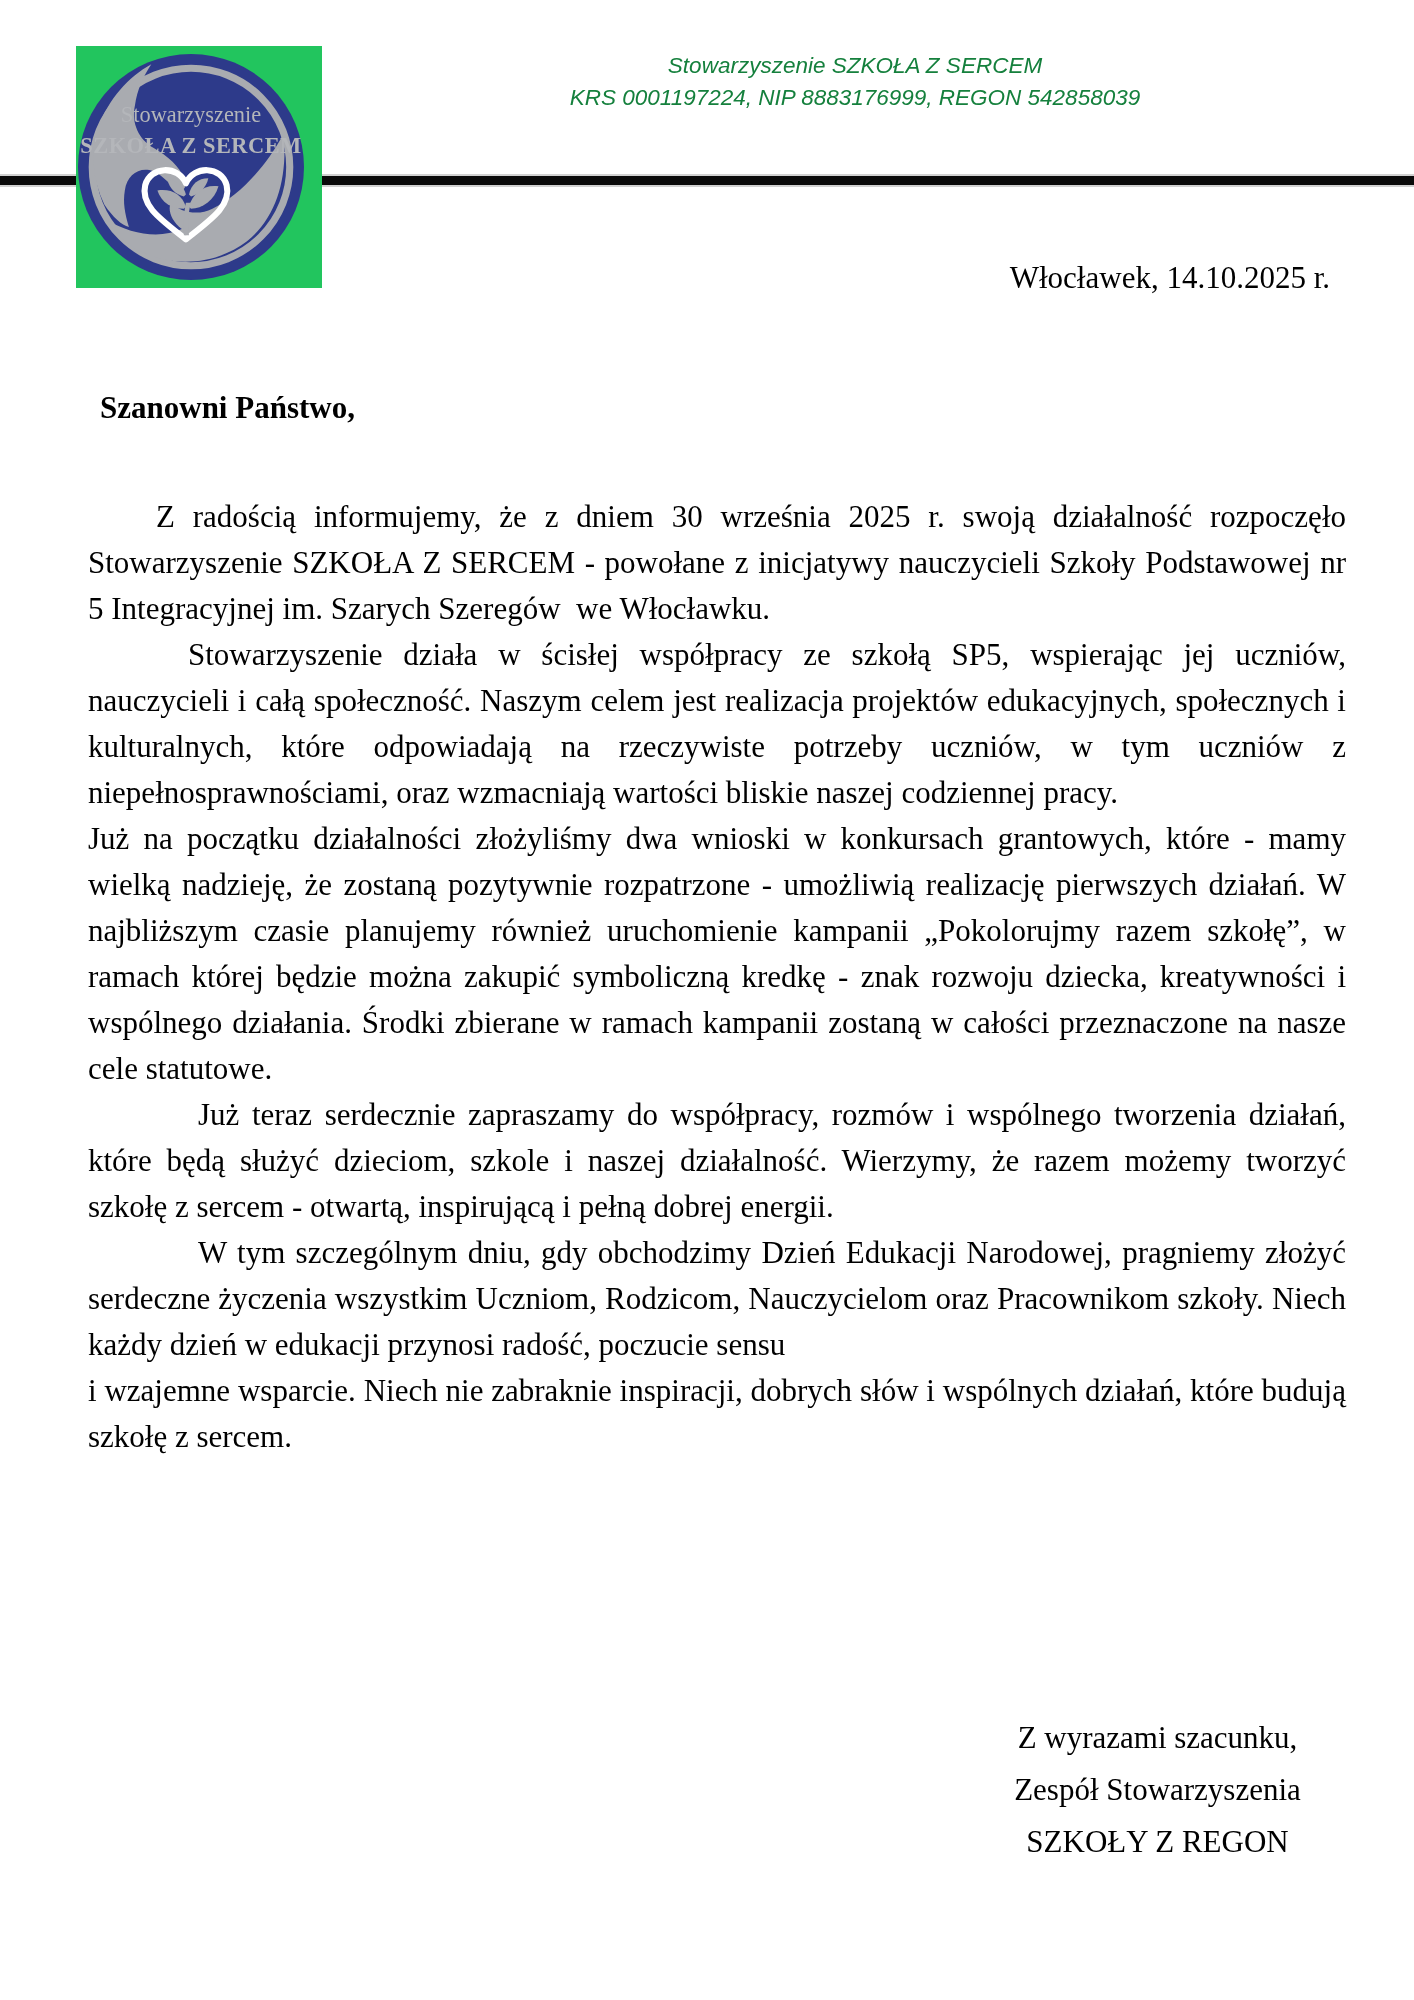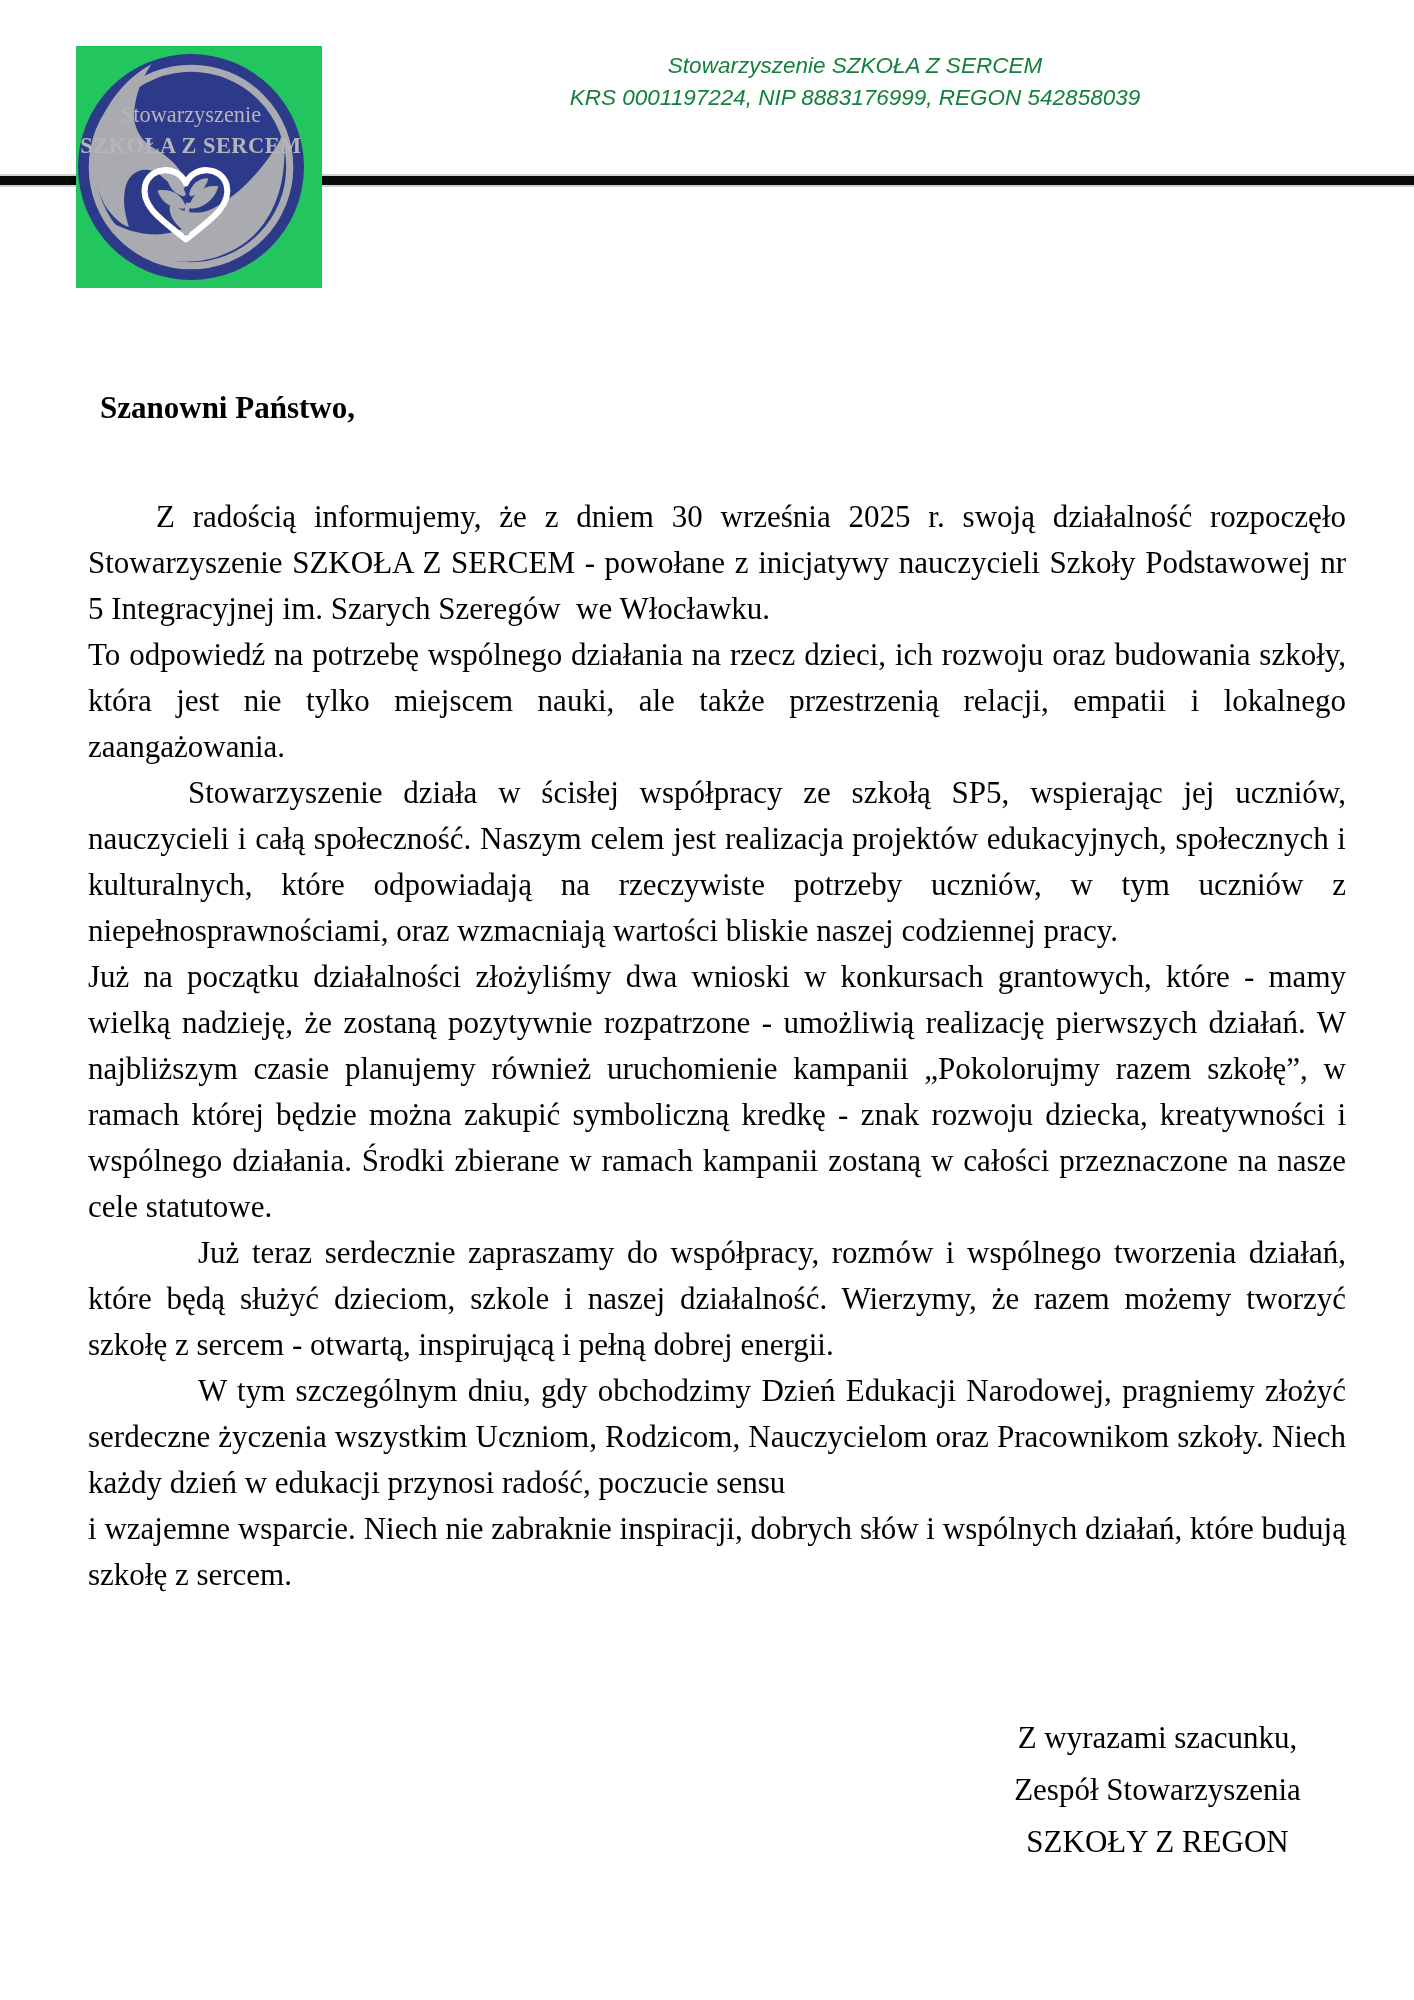--- a/index.html
+++ b/index.html
@@ -135,26 +135,26 @@
       <text x="111" y="67" text-anchor="middle" font-family="Liberation Serif, serif" font-size="22" fill="#b4b6ba">Stowarzyszenie</text>
       <text x="111" y="97" text-anchor="middle" font-family="Liberation Serif, serif" font-size="22" font-weight="bold" letter-spacing="0.5" fill="#b4b6ba">SZKOŁA Z SERCEM</text>
     </svg>
   </div>
 
   <div class="header-text">
     <div>Stowarzyszenie SZKOŁA Z SERCEM</div>
     <div>KRS 0001197224, NIP 8883176999, REGON 542858039</div>
   </div>
 
+  <div class="dateline">Włocławek, 14.10.2025 r.</div>
 
   <div class="salutation">Szanowni Państwo,</div>
 
   <div class="letter-body">
     <p class="ind-sm">Z radością informujemy, że z dniem 30 września 2025 r. swoją działalność rozpoczęło Stowarzyszenie SZKOŁA Z SERCEM - powołane z inicjatywy nauczycieli Szkoły Podstawowej nr 5 Integracyjnej im. Szarych Szeregów  we Włocławku.</p>
-    <p>To odpowiedź na potrzebę wspólnego działania na rzecz dzieci, ich rozwoju oraz budowania szkoły, która jest nie tylko miejscem nauki, ale także przestrzenią relacji, empatii i lokalnego zaangażowania.</p>
     <p class="ind-md">Stowarzyszenie działa w ścisłej współpracy ze szkołą SP5, wspierając jej uczniów, nauczycieli i całą społeczność. Naszym celem jest realizacja projektów edukacyjnych, społecznych i kulturalnych, które odpowiadają na rzeczywiste potrzeby uczniów, w tym uczniów z niepełnosprawnościami, oraz wzmacniają wartości bliskie naszej codziennej pracy.</p>
     <p>Już na początku działalności złożyliśmy dwa wnioski w konkursach grantowych, które - mamy wielką nadzieję, że zostaną pozytywnie rozpatrzone - umożliwią realizację pierwszych działań. W najbliższym czasie planujemy również uruchomienie kampanii „Pokolorujmy razem szkołę”, w ramach której będzie można zakupić symboliczną kredkę - znak rozwoju dziecka, kreatywności i wspólnego działania. Środki zbierane w ramach kampanii zostaną w całości przeznaczone na nasze cele statutowe.</p>
     <p class="ind-lg">Już teraz serdecznie zapraszamy do współpracy, rozmów i wspólnego tworzenia działań, które będą służyć dzieciom, szkole i naszej działalność. Wierzymy, że razem możemy tworzyć szkołę z sercem - otwartą, inspirującą i pełną dobrej energii.</p>
     <p class="ind-lg">W tym szczególnym dniu, gdy obchodzimy Dzień Edukacji Narodowej, pragniemy złożyć serdeczne życzenia wszystkim Uczniom, Rodzicom, Nauczycielom oraz Pracownikom szkoły. Niech każdy dzień w edukacji przynosi radość, poczucie sensu
 i wzajemne wsparcie. Niech nie zabraknie inspiracji, dobrych słów i wspólnych działań, które budują szkołę z sercem.</p>
   </div>
 
   <div class="signature">
     <div>Z wyrazami szacunku,</div>
     <div>Zespół Stowarzyszenia</div>

